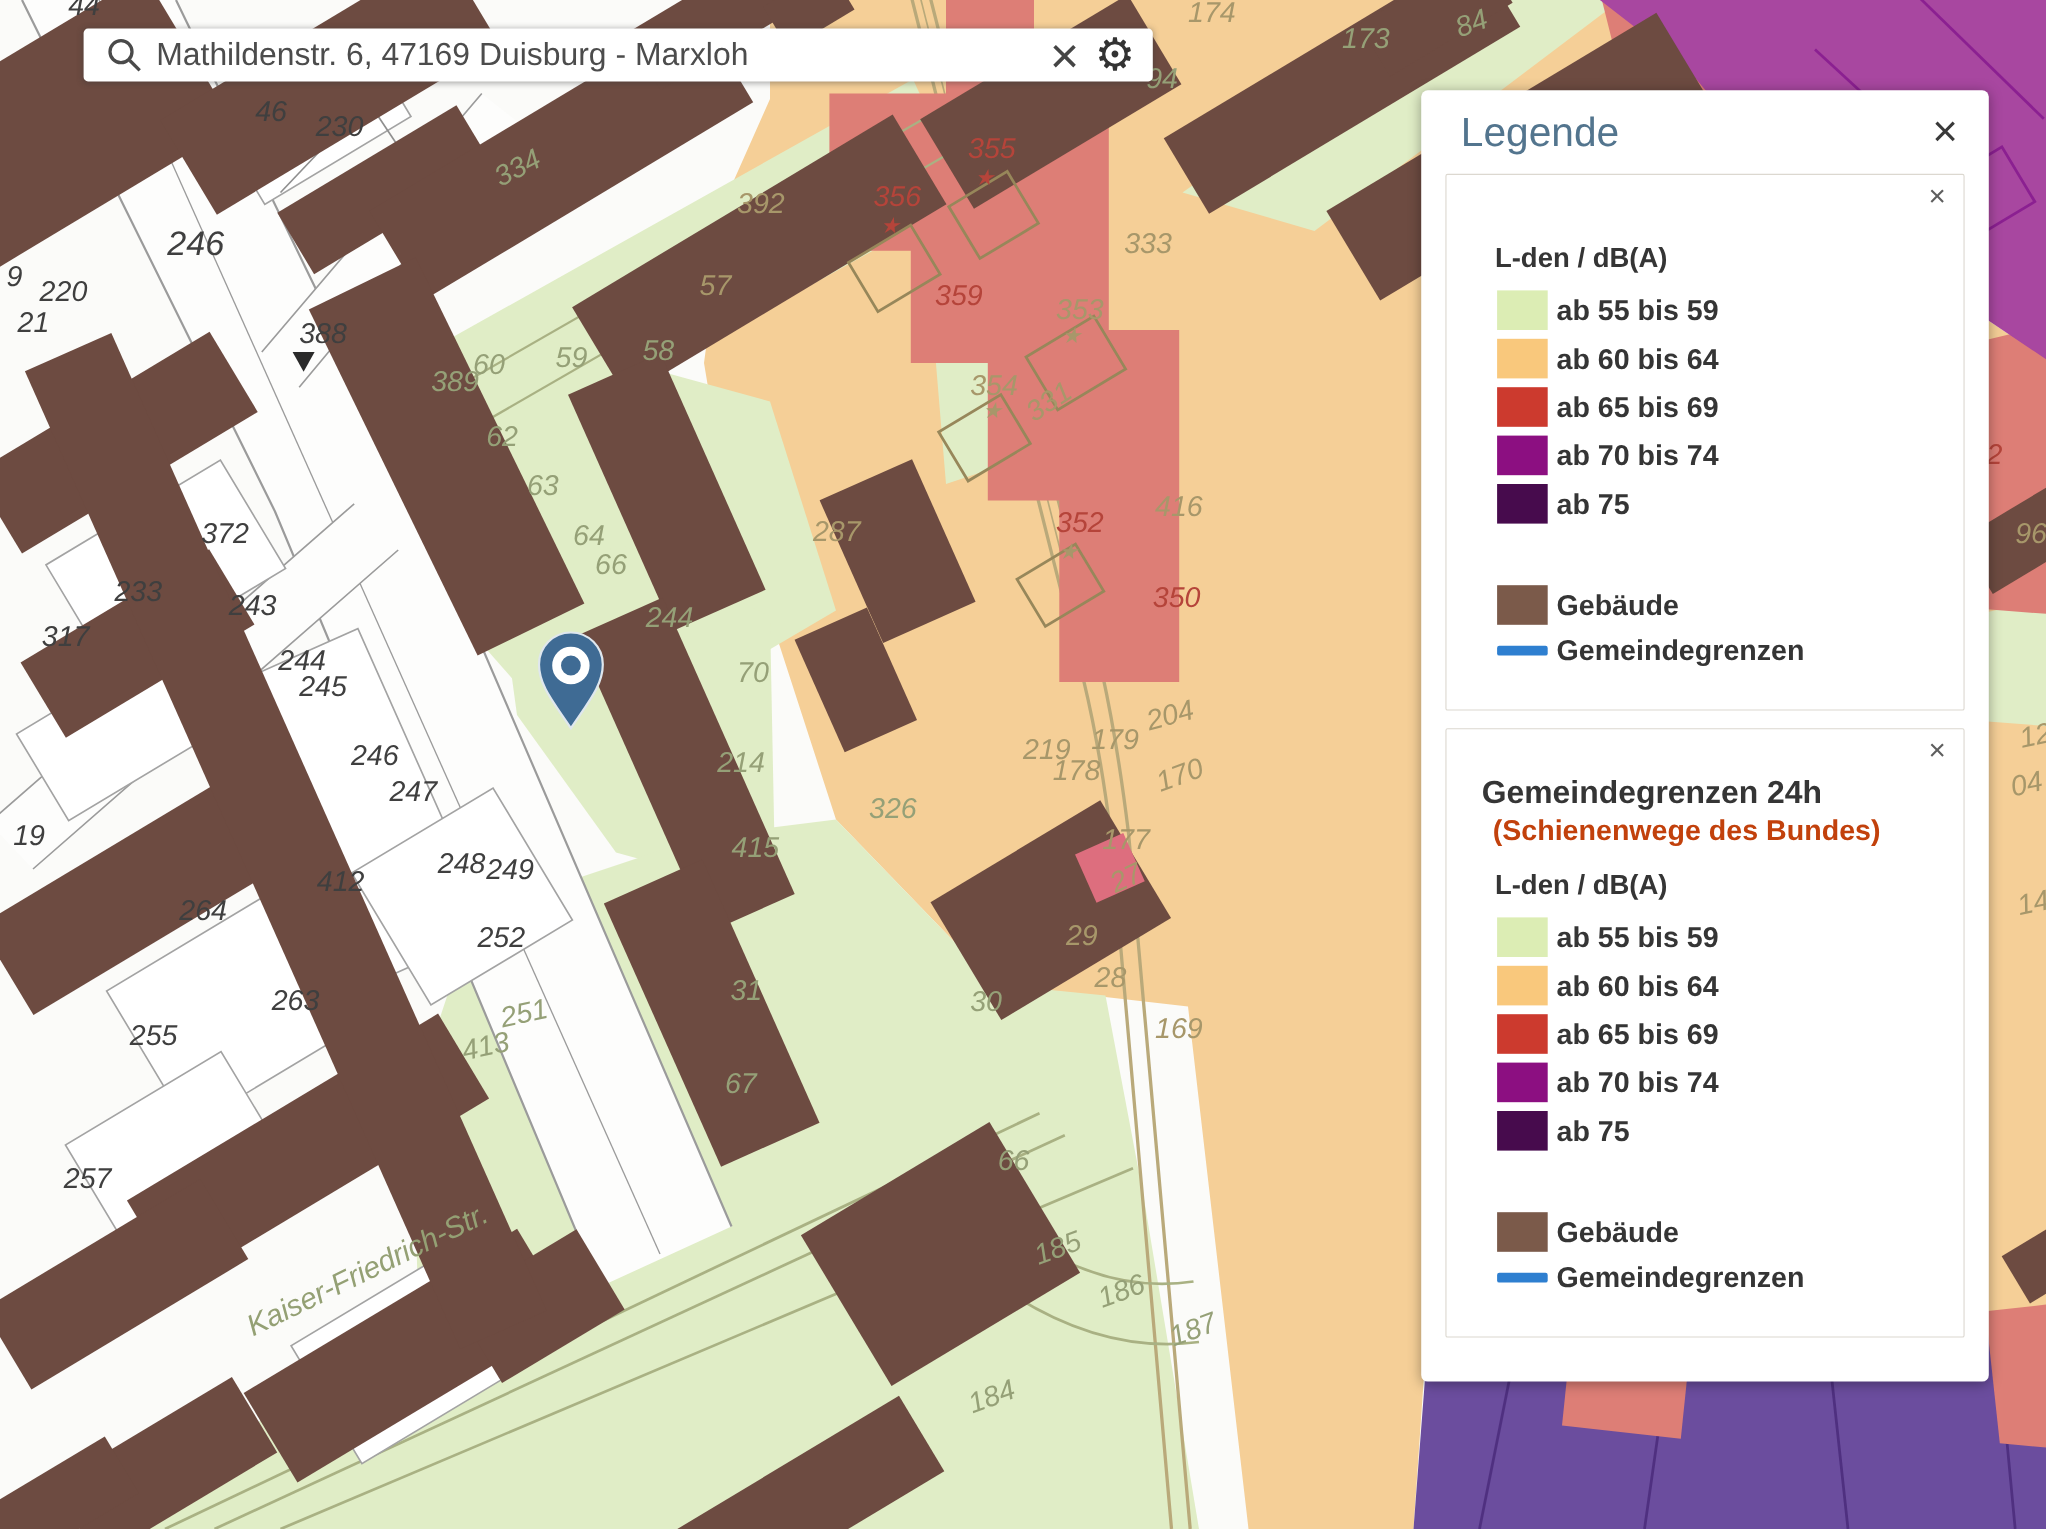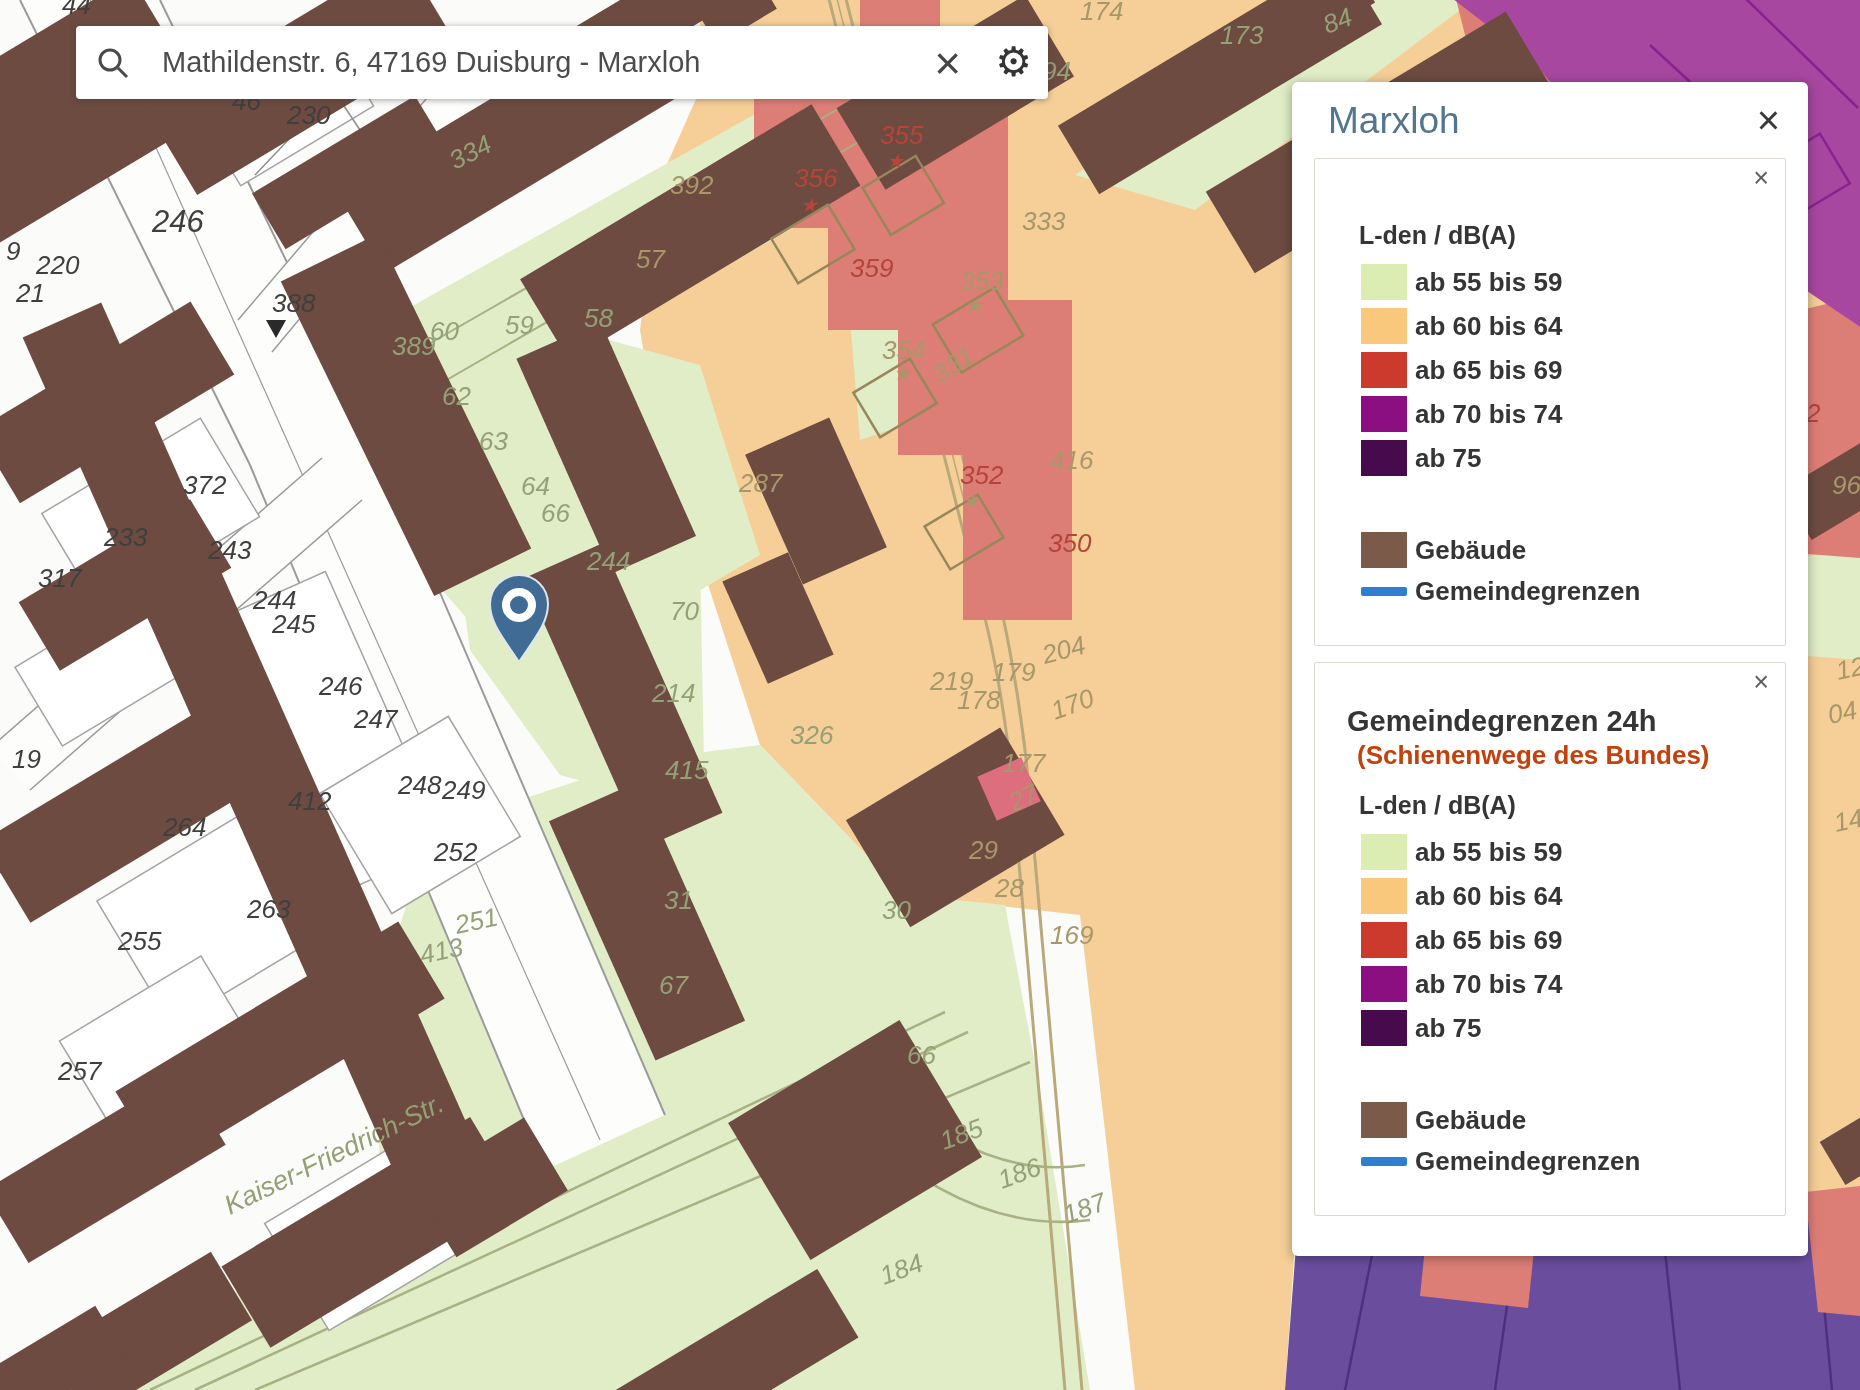--- a/index.html
+++ b/index.html
@@ -2,23 +2,23 @@
 <html><head>
 <meta charset="utf-8">
 <style>
   html,body{margin:0;padding:0;}
   body{width:1860px;height:1390px;position:relative;overflow:hidden;
        font-family:"Liberation Sans",sans-serif;background:#fbfbf9;}
   #map-svg{position:absolute;left:0;top:0;width:1860px;height:1390px;}
   #map-svg text{font-family:"Liberation Sans",sans-serif;font-style:italic;}
 
   
-  #search-bar{position:absolute;left:76px;top:26px;width:972px;height:73px;background:#fff;
+  #search-bar{position:absolute;left:76px;top:26px;width:972px;height:48px;background:#fff;
     border-radius:4px;box-shadow:0 1px 6px rgba(50,50,50,.45);display:flex;align-items:center;
-    padding:0 16px 0 20px;box-sizing:border-box;gap:30px;z-index:6;}
+    padding:0 16px 0 20px;box-sizing:border-box;gap:10px;z-index:6;}
   #search-input{flex:1;border:none;outline:none;background:transparent;font-size:29px;
     color:#4c4c4c;font-family:"Liberation Sans",sans-serif;}
   .clear-x{font-size:46px;line-height:40px;color:#454545;padding:0 4px;cursor:pointer;}
   .gear{font-size:41px;line-height:41px;color:#333;cursor:pointer;
     font-family:"DejaVu Sans",sans-serif;}
 
   
   #legend-panel{position:absolute;left:1292px;top:82px;width:516px;background:#fff;
     border-radius:6px;box-shadow:0 2px 12px rgba(0,0,0,.35);z-index:6;padding-bottom:24px;box-sizing:border-box;}
   .legend-header{display:flex;justify-content:space-between;align-items:flex-start;
@@ -278,21 +278,21 @@
     <circle cx="14" cy="14" r="10" fill="none" stroke="#4a4a4a" stroke-width="3"></circle>
     <line x1="22" y1="22" x2="31" y2="31" stroke="#4a4a4a" stroke-width="3"></line>
   </svg>
   <input id="search-input" value="Mathildenstr. 6, 47169 Duisburg - Marxloh" style="">
   <span class="clear-x">×</span>
   <span class="gear">⚙</span>
 </div>
 
 <div id="legend-panel">
   <div class="legend-header">
-    <span class="legend-title">Marxloh</span>
+    <span class="legend-title">Legende</span>
     <span class="legend-close">×</span>
   </div>
 
   <div class="lcard">
     <span class="card-x">×</span>
 
     <div class="card-scale">L-den / dB(A)</div>
     <div>
         <div class="lrow">
           <span class="sw" style="background: rgb(220, 237, 180);"></span>

